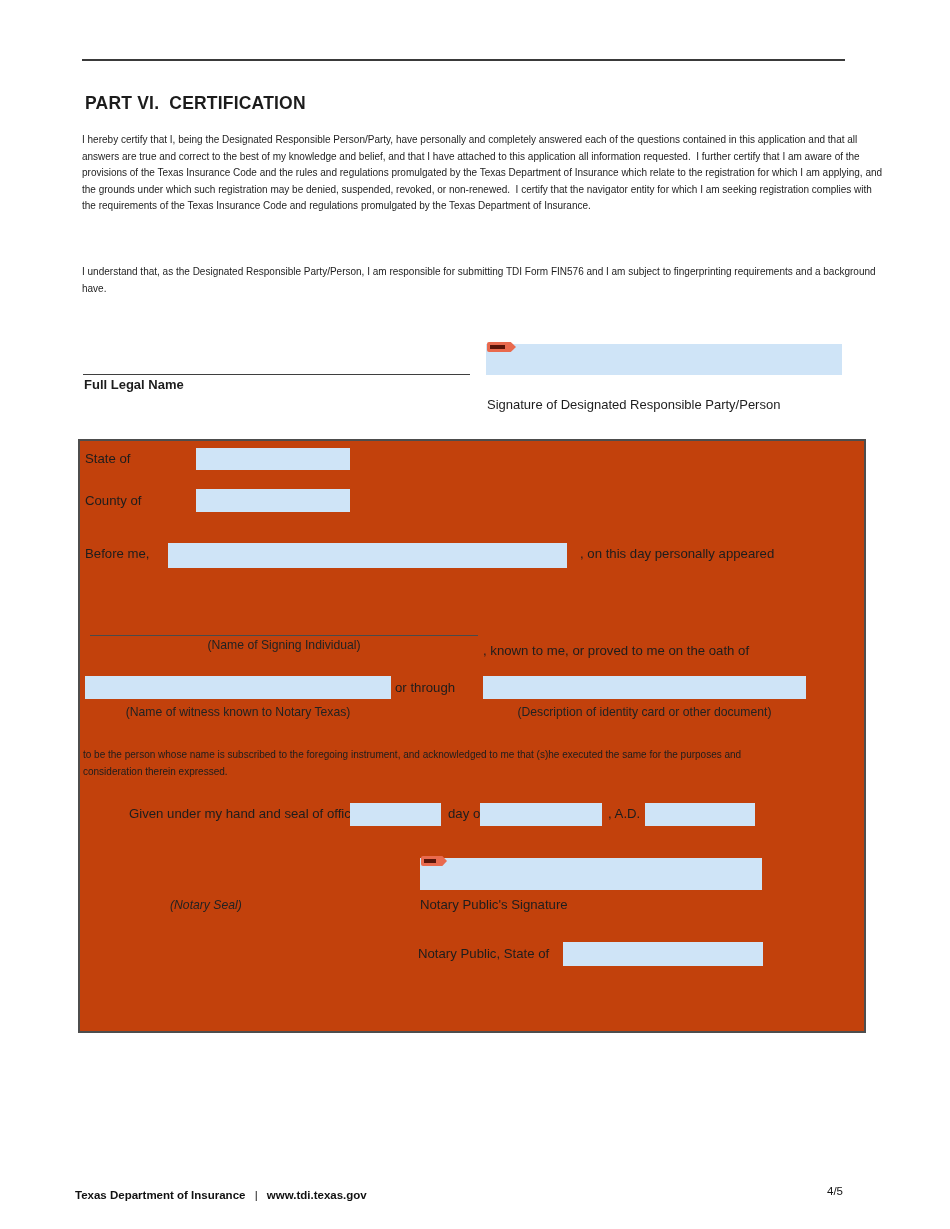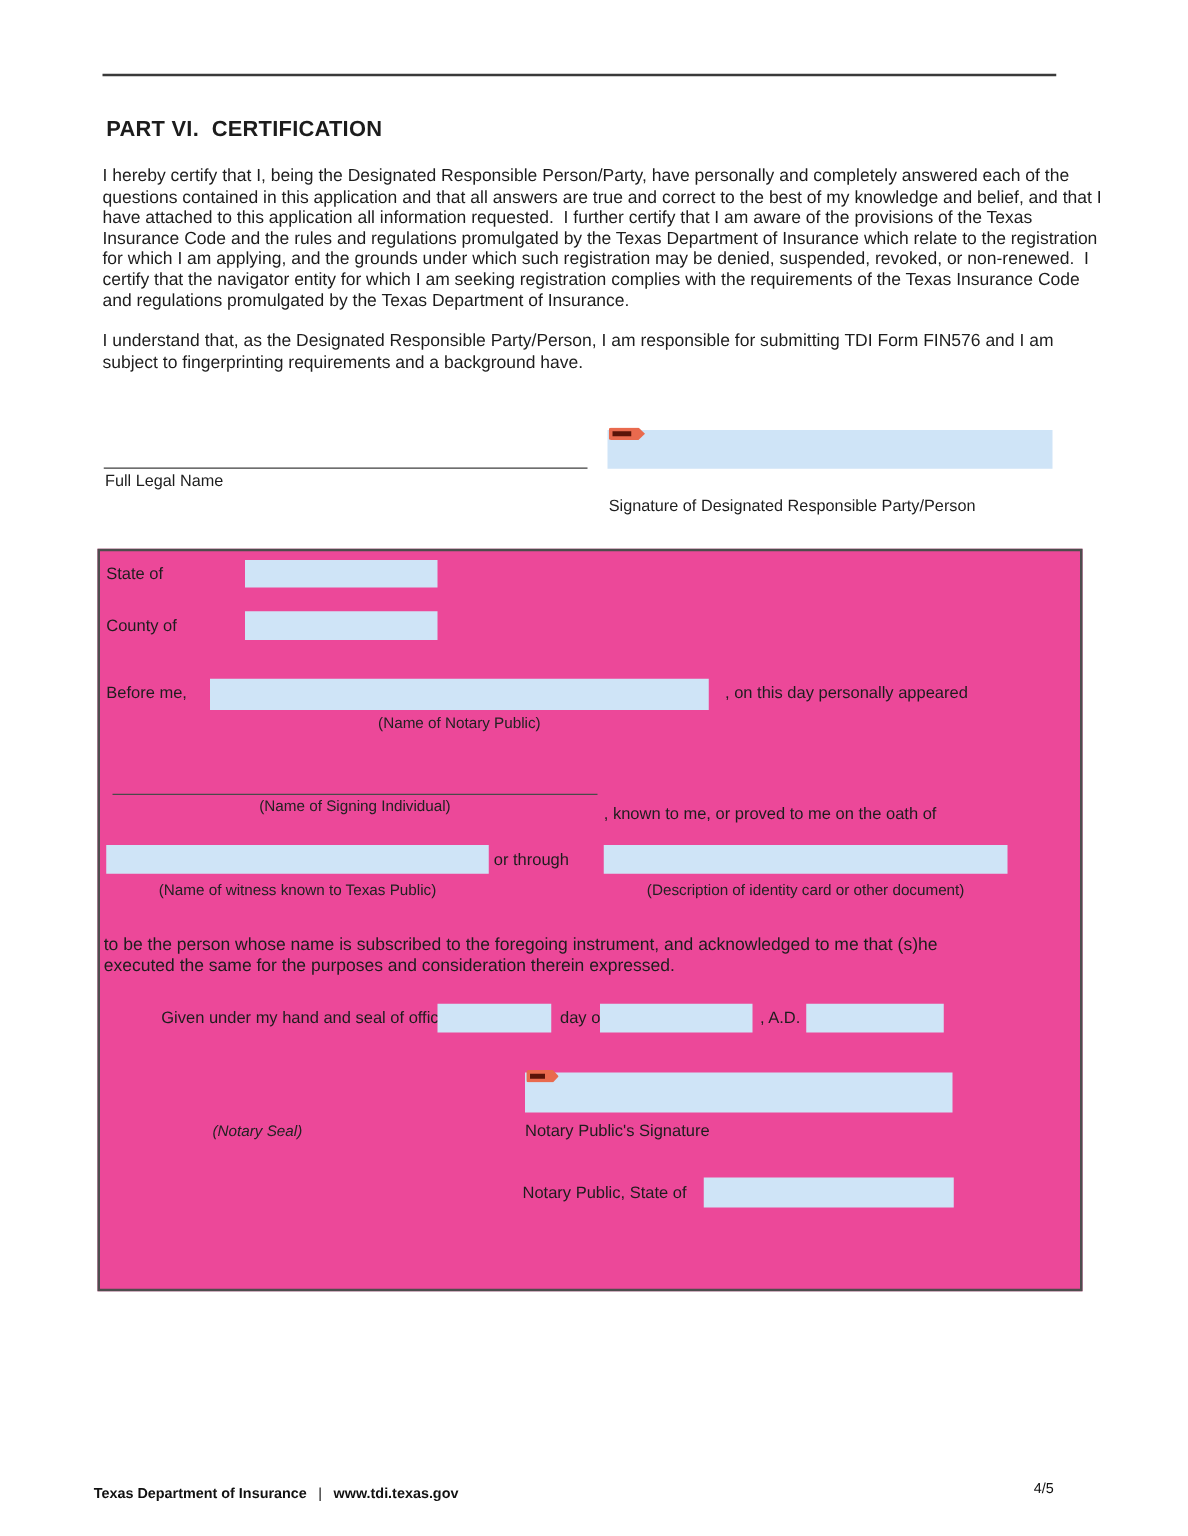--- a/index.html
+++ b/index.html
@@ -12,87 +12,86 @@
     --rule:#3a3a3a;
   }
   *{margin:0;padding:0;box-sizing:border-box;}
   body{background:#ffffff;}
   .page{
     position:relative;width:943px;height:1229px;background:#ffffff;
     font-family:"Liberation Sans",sans-serif;color:var(--text);overflow:hidden;
   }
   .abs{position:absolute;}
   .heading{font-size:17.5px;font-weight:bold;letter-spacing:.2px;white-space:pre-wrap;}
-  .para{font-size:14px;line-height:16.6px;white-space:pre-wrap;color:#1d1d1d;}
+  .para{font-size:10px;line-height:16.6px;white-space:pre-wrap;color:#1d1d1d;}
   .lbl{font-size:13.2px;color:#1d1d1d;}
   .cap{font-size:13px;color:#1d1d1d;}
   .small-cap{font-size:12.2px;color:#222;}
   .center{text-align:center;}
   .italic{font-style:italic;}
   .field{background:var(--field-fill);border:none;outline:none;font-size:13px;color:#111;padding:0 4px;font-family:"Liberation Sans",sans-serif;}
   .underline-input{background:transparent;border:none;border-bottom:1.5px solid #3f3f3f;outline:none;font-size:13px;color:#111;font-family:"Liberation Sans",sans-serif;}
   .sig-box{position:absolute;background:var(--field-fill);cursor:pointer;}
   .sign-arrow{
     position:absolute;left:1px;top:-2px;width:29px;height:10px;
     background:var(--sign-arrow-fill);
     clip-path:polygon(0 0,82% 0,100% 50%,82% 100%,0 100%);
     border-radius:2px;
   }
   .sign-arrow-text{
     position:absolute;left:3px;top:3px;width:15px;height:3.5px;
     background:var(--sign-arrow-text);
   }
   .top-rule{background:var(--rule);height:1.6px;}
-  .notary-box{border:2px solid var(--box-border);background:#ec4899;}
+  .notary-box{border:2px solid var(--box-border);background:#c2410c;}
   .footer{font-size:11.5px;color:#111;}
   .footer .b{font-weight:700;}
 </style>
 </head>
 <body>
 
 <div class="page">
 
   <div class="abs top-rule" style="left:82px;top:59px;width:763px;"></div>
 
   <div class="abs heading" style="left:85px;top:93px;">PART VI.  CERTIFICATION</div>
 
   <div class="abs para" style="left:82px;top:132px;width:806px;">I hereby certify that I, being the Designated Responsible Person/Party, have personally and completely answered each of the questions contained in this application and that all answers are true and correct to the best of my knowledge and belief, and that I have attached to this application all information requested.  I further certify that I am aware of the provisions of the Texas Insurance Code and the rules and regulations promulgated by the Texas Department of Insurance which relate to the registration for which I am applying, and the grounds under which such registration may be denied, suspended, revoked, or non-renewed.  I certify that the navigator entity for which I am seeking registration complies with the requirements of the Texas Insurance Code and regulations promulgated by the Texas Department of Insurance.</div>
   <div class="abs para" style="left:82px;top:264px;width:806px;">I understand that, as the Designated Responsible Party/Person, I am responsible for submitting TDI Form FIN576 and I am subject to fingerprinting requirements and a background have.</div>
 
   <input type="text" class="abs underline-input" style="left: 83px; top: 343px; width: 387px; height: 32px;" value="">
-  <div class="abs cap" style="left:84px;top:377px;">Full Legal Name</div>
+  <div class="abs cap" style="left:84px;top:377px;font-weight:bold;">Full Legal Name</div>
 
   <div class="sig-box" style="left:486px;top:344px;width:356px;height:31px;">
     <span class="sign-arrow">
       <span class="sign-arrow-text"></span>
     </span>
   </div>
   <div class="abs cap" style="left:487px;top:377px;margin-top:20px;">Signature of Designated Responsible Party/Person</div>
 
   <div class="abs notary-box" style="left:78px;top:439px;width:788px;height:594px;">
 
     <div class="abs lbl" style="left:5px;top:10px;">State of</div>
     <input type="text" class="abs field" style="left: 116px; top: 7px; width: 154px; height: 22px;" value="">
 
     <div class="abs lbl" style="left:5px;top:52px;">County of</div>
     <input type="text" class="abs field" style="left: 116px; top: 48px; width: 154px; height: 23px;" value="">
 
     <div class="abs lbl" style="left:5px;top:105px;">Before me,</div>
     <input type="text" class="abs field" style="left: 88px; top: 102px; width: 399px; height: 25px;" value="">
     <div class="abs lbl" style="left:500px;top:105px;">, on this day personally appeared</div>
-    <div class="abs small-cap center" style="left:88px;top:130px;width:399px;">(Name of Notary Public)</div>
 
     <input type="text" class="abs underline-input" style="left: 10px; top: 163px; width: 388px; height: 32px; border-bottom-color: rgb(74, 74, 74);" value="">
     <div class="abs lbl" style="left:403px;top:174px;margin-top:28px;">, known to me, or proved to me on the oath of</div>
     <div class="abs small-cap center" style="left:10px;top:197px;width:388px;">(Name of Signing Individual)</div>
 
     <input type="text" class="abs field" style="left: 5px; top: 235px; width: 306px; height: 23px;" value="">
     <div class="abs lbl" style="left:315px;top:239px;">or through</div>
     <input type="text" class="abs field" style="left: 403px; top: 235px; width: 323px; height: 23px;" value="">
-    <div class="abs small-cap center" style="left:5px;top:264px;width:306px;">(Name of witness known to Texas Public)</div>
+    <div class="abs small-cap center" style="left:5px;top:264px;width:306px;">(Name of witness known to Notary Texas)</div>
     <div class="abs small-cap center" style="left:403px;top:264px;width:323px;">(Description of identity card or other document)</div>
 
     <div class="abs para" style="left:3px;top:306px;width:676px;">to be the person whose name is subscribed to the foregoing instrument, and acknowledged to me that (s)he executed the same for the purposes and consideration therein expressed.</div>
 
     <div class="abs lbl" style="left:3px;top:365px;margin-left:46px;">Given under my hand and seal of office this</div>
     <input type="text" class="abs field" style="left: 270px; top: 362px; width: 91px; height: 23px;" value="">
     <div class="abs lbl" style="left:368px;top:365px;">day of</div>
     <input type="text" class="abs field" style="left: 400px; top: 362px; width: 122px; height: 23px;" value="">
     <div class="abs lbl" style="left:528px;top:365px;">, A.D.</div>
     <input type="text" class="abs field" style="left: 565px; top: 362px; width: 110px; height: 23px;" value="">

